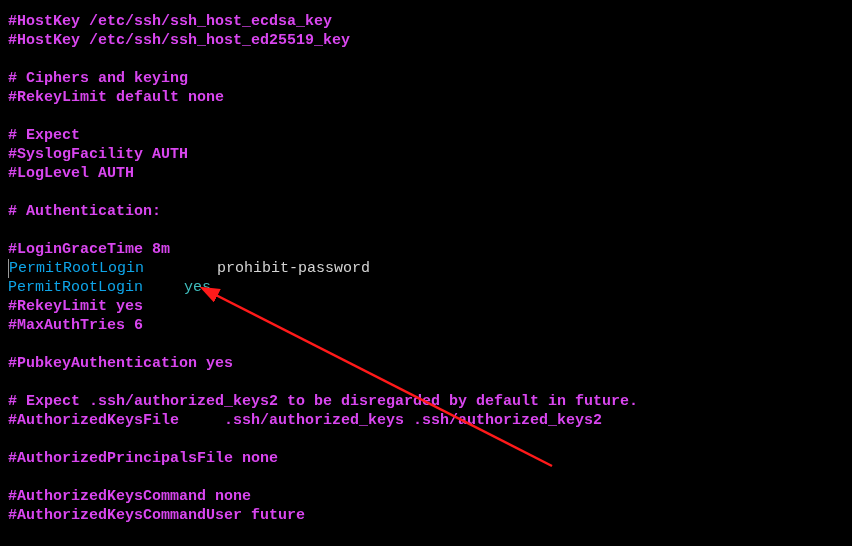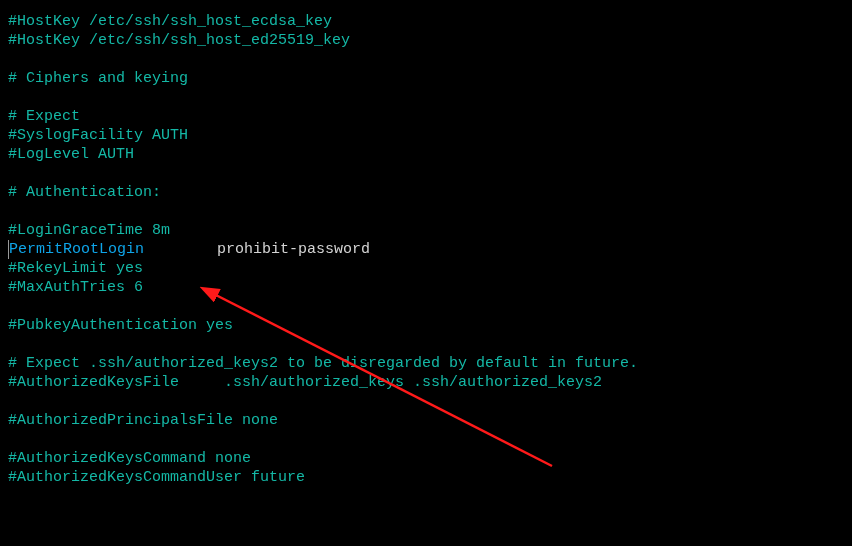--- a/index.html
+++ b/index.html
@@ -12,21 +12,22 @@
       line-height: 19px;
       padding: 12px 8px;
       position: relative;
       overflow: hidden;
     }
     .line {
       white-space: pre;
       color: #6093e1;
     }
     .comment {
-      color: #14b8a6;
+      color: #d946ef;
+      font-weight: bold;
     }
     .keyword {
       color: #0ea5e9;
     }
     .value-white {
       color: #d4d4d4;
       margin-left: 32px;
     }
     .value-cyan {
       color: #3fbdbd;
@@ -44,29 +45,31 @@
     }
   </style>
 </head>
 <body>
 
 <div>
   <div class="line comment">#HostKey /etc/ssh/ssh_host_ecdsa_key</div>
   <div class="line comment">#HostKey /etc/ssh/ssh_host_ed25519_key</div>
   <div class="line">&nbsp;</div>
   <div class="line comment"># Ciphers and keying</div>
+  <div class="line comment">#RekeyLimit default none</div>
   <div class="line">&nbsp;</div>
   <div class="line comment"># Expect</div>
   <div class="line comment">#SyslogFacility AUTH</div>
   <div class="line comment">#LogLevel AUTH</div>
   <div class="line">&nbsp;</div>
   <div class="line comment"># Authentication:</div>
   <div class="line">&nbsp;</div>
   <div class="line comment">#LoginGraceTime 8m</div>
   <div class="line"><span class="cursor">​</span><span class="keyword">PermitRootLogin</span><span class="value-white"> </span><span class="value-white">prohibit-password</span></div>
+  <div class="line"><span class="keyword">PermitRootLogin</span><span class="value-white"> </span><span class="value-cyan">yes</span></div>
   <div class="line comment">#RekeyLimit yes</div>
   <div class="line comment">#MaxAuthTries 6</div>
   <div class="line">&nbsp;</div>
   <div class="line comment">#PubkeyAuthentication yes</div>
   <div class="line">&nbsp;</div>
   <div class="line comment"># Expect .ssh/authorized_keys2 to be disregarded by default in future.</div>
   <div class="line comment">#AuthorizedKeysFile     .ssh/authorized_keys .ssh/authorized_keys2</div>
   <div class="line">&nbsp;</div>
   <div class="line comment">#AuthorizedPrincipalsFile none</div>
   <div class="line">&nbsp;</div>

